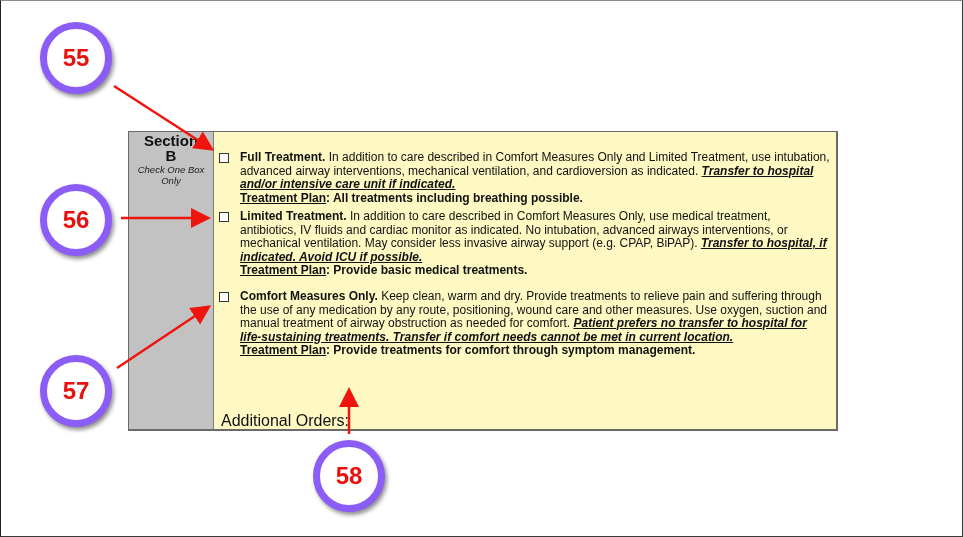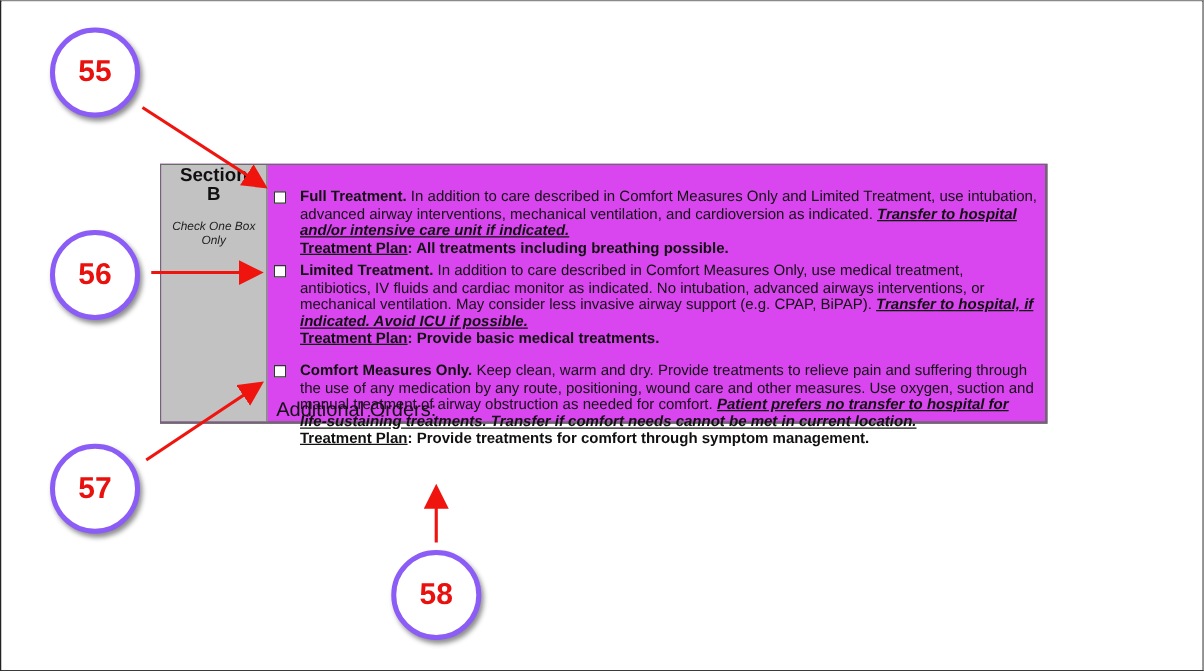--- a/index.html
+++ b/index.html
@@ -6,31 +6,31 @@
   body {
     width: 963px; height: 537px; position: relative; overflow: hidden;
     background: #ffffff; font-family: "Liberation Sans", sans-serif;
   }
   .frame {
     position: absolute; left: 0; top: 0; width: 961px; height: 535px;
     border: 1px solid #3a3a3a; border-top-color: #8a8a8a; border-left-color: #222;
     box-sizing: content-box;
   }
   .form-table {
-    position: absolute; left: 128px; top: 131px; width: 710px; height: 208px;
+    position: absolute; left: 128px; top: 131px; width: 710px; height: 300px;
     border: 1px solid #6a6a6a; border-bottom: 2px solid #6a6a6a; border-right: 2px solid #6a6a6a;
-    box-sizing: border-box; background: #d946ef;
+    box-sizing: border-box; background: #fef9c3;
   }
   .section-col {
     position: absolute; left: 0; top: 0; width: 84px; bottom: 0;
     background: #c2c2c2; border-right: 1px solid #7a7a7a; text-align: center;
   }
   .section-title { font-weight: bold; font-size: 15px; line-height: 15px; margin-top: 1px; color: #111; }
   .section-letter { font-weight: bold; font-size: 15px; line-height: 15px; color: #111; }
-  .section-note { font-style: italic; font-size: 9.5px; line-height: 11px; color: #222; margin-top: 13px; }
+  .section-note { font-style: italic; font-size: 9.5px; line-height: 11px; color: #222; margin-top: 1px; }
   .header-band {
     position: absolute; left: 85px; right: 0; top: 0; height: 15px;
     background: #c2c2c2; border-bottom: 1px solid #7a7a7a;
     font-weight: bold; font-size: 12px; line-height: 15px; padding-left: 4px; color: #111;
   }
   .content {
     position: absolute; left: 85px; right: 0; top: 16px; bottom: 0;
     font-size: 12px; line-height: 13.5px; color: #111;
   }
   .option { position: absolute; left: 0; right: 6px; }
@@ -39,21 +39,21 @@
     border: 1.5px solid #333; background: #fff; box-sizing: border-box;
   }
   .opt-text { position: absolute; left: 26px; right: 0; top: 1px; }
   .opt-title { font-weight: bold; }
   .emph { font-weight: bold; font-style: italic; text-decoration: underline; }
   .plan-label { font-weight: bold; text-decoration: underline; }
   .plan-text { font-weight: bold; }
   .additional { position: absolute; left: 7px; bottom: 2px; font-weight: normal; font-size: 16px; }
   .callout {
     position: absolute; width: 72px; height: 72px; border-radius: 50%;
-    border: 4px solid #8b5cf6; background: #fff; box-sizing: border-box;
+    border: 7px solid #8b5cf6; background: #fff; box-sizing: border-box;
     box-shadow: 2px 3px 4px rgba(0,0,0,0.45);
     display: flex; align-items: center; justify-content: center;
     color: #e8110d; font-weight: bold; font-size: 24px;
   }
   svg.arrows { position: absolute; left: 0; top: 0; width: 963px; height: 537px; pointer-events: none; }
 </style>
 </head>
 <body>
 
 <div class="frame"></div>

